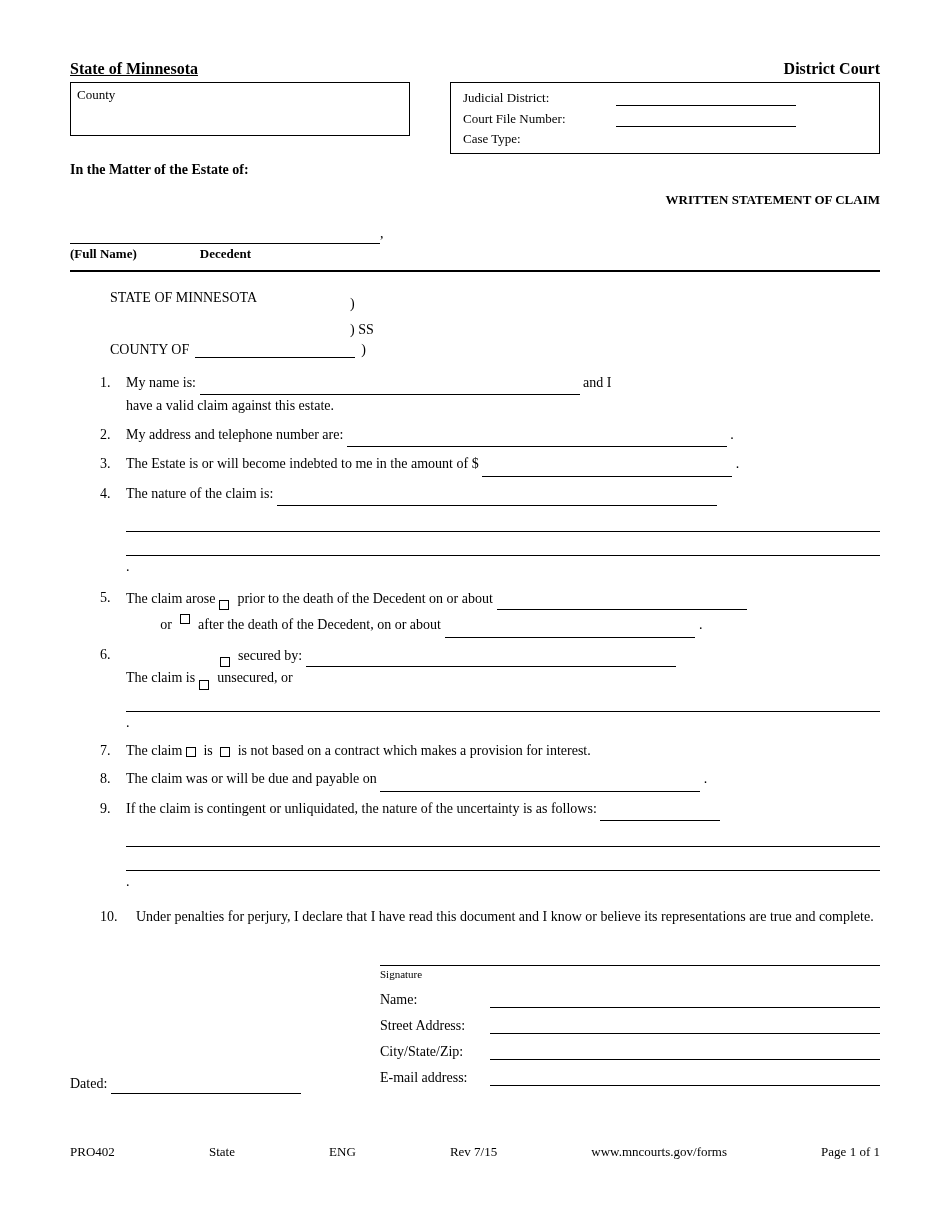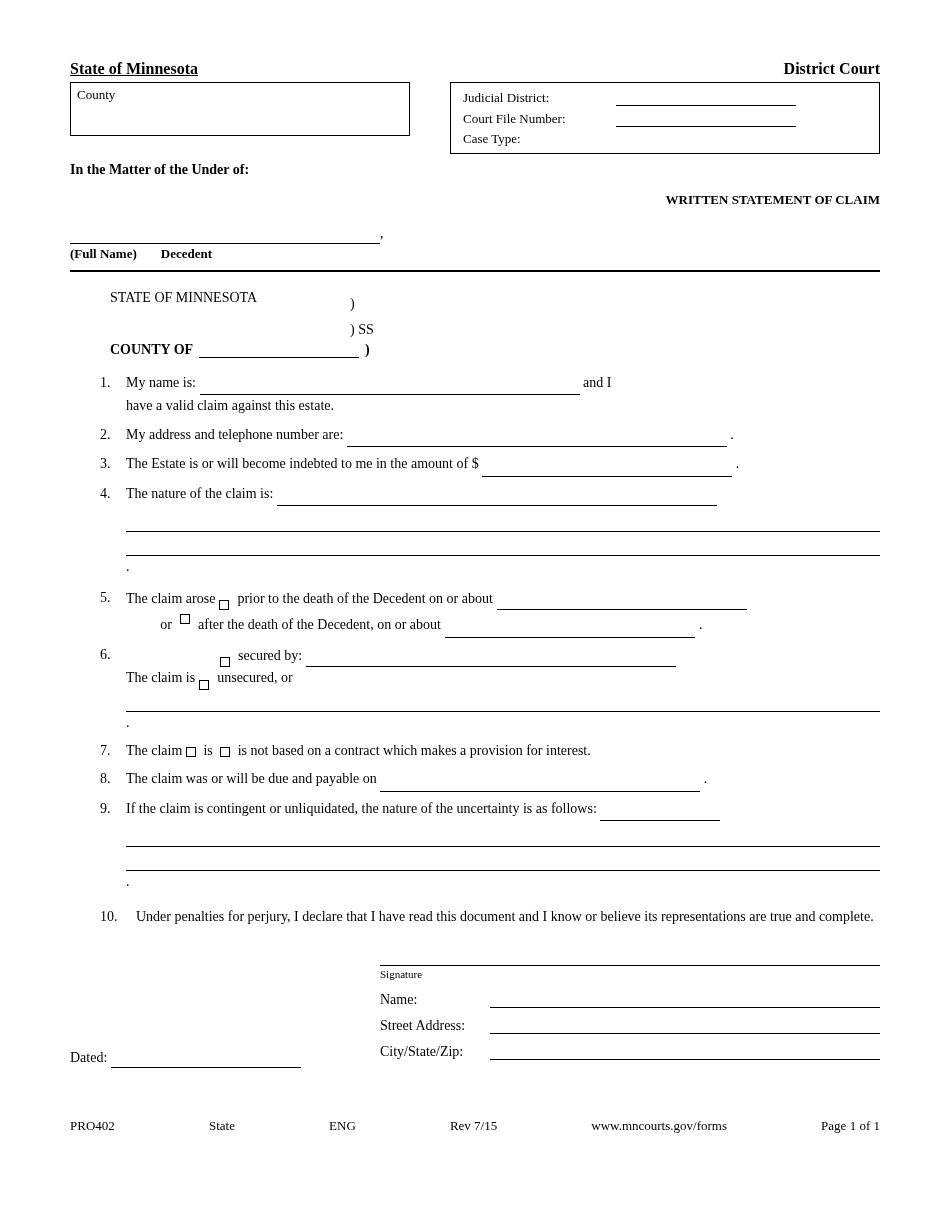--- a/index.html
+++ b/index.html
@@ -80,21 +80,21 @@
       font-size: 14px;
       margin-bottom: 2px;
     }
     .full-name-label {
       font-size: 13px;
       font-weight: bold;
     }
     .decedent-label {
       font-size: 13px;
       font-weight: bold;
-      margin-left: 24px;
+      margin-left: 63px;
       font-family: Liberation Serif, serif;
     }
     .name-labels-row {
       display: flex;
       gap: 0px;
       margin-bottom: 0;
     }
     .horizontal-rule {
       border: none;
       border-top: 2px solid #000;
@@ -105,21 +105,20 @@
       margin-bottom: 14px;
     }
     .ss-text {
       font-size: 14px;
     }
     .county-of-row {
       display: flex;
       align-items: flex-end;
       font-size: 14px;
       gap: 6px;
-      font-weight: bold;
     }
     .county-of-underline {
       border-bottom: 1.5px solid #000;
       display: inline-block;
       width: 160px;
       height: 16px;
     }
     .numbered-items {
       margin-left: 30px;
       margin-bottom: 0;
@@ -259,21 +258,21 @@
       </tr>
       <tr>
         <td>Case Type:</td>
         <td></td>
       </tr>
     </tbody>
       </table>
   </div>
 </div>
 
-<div class="in-matter">In the Matter of the Under of:</div>
+<div class="in-matter">In the Matter of the Estate of:</div>
 
 <div class="written-statement">WRITTEN STATEMENT OF CLAIM</div>
 
 <div style="display:flex; align-items:flex-end; gap:0; margin-bottom:2px;">
   <span class="name-underline">&nbsp;</span>
   <span class="comma">,</span>
 </div>
 <div class="name-labels-row" style="margin-bottom:4px;">
   <span class="full-name-label">(Full Name)</span>
   <span class="decedent-label">Decedent</span>
@@ -438,20 +437,24 @@
     <div class="sig-field-row">
       <span class="sig-field-label">Name:</span>
       <span class="sig-field-underline">&nbsp;</span>
     </div>
     <div class="sig-field-row">
       <span class="sig-field-label">Street Address:</span>
       <span class="sig-field-underline">&nbsp;</span>
     </div>
     <div class="sig-field-row">
       <span class="sig-field-label">City/State/Zip:</span>
+      <span class="sig-field-underline">&nbsp;</span>
+    </div>
+    <div class="sig-field-row">
+      <span class="sig-field-label">E-mail address:</span>
       <span class="sig-field-underline">&nbsp;</span>
     </div>
   </div>
 </div>
 
 <div class="footer">
   <span class="footer-item">PRO402</span>
   <span class="footer-item">State</span>
   <span class="footer-item">ENG</span>
   <span class="footer-item">Rev 7/15</span>

